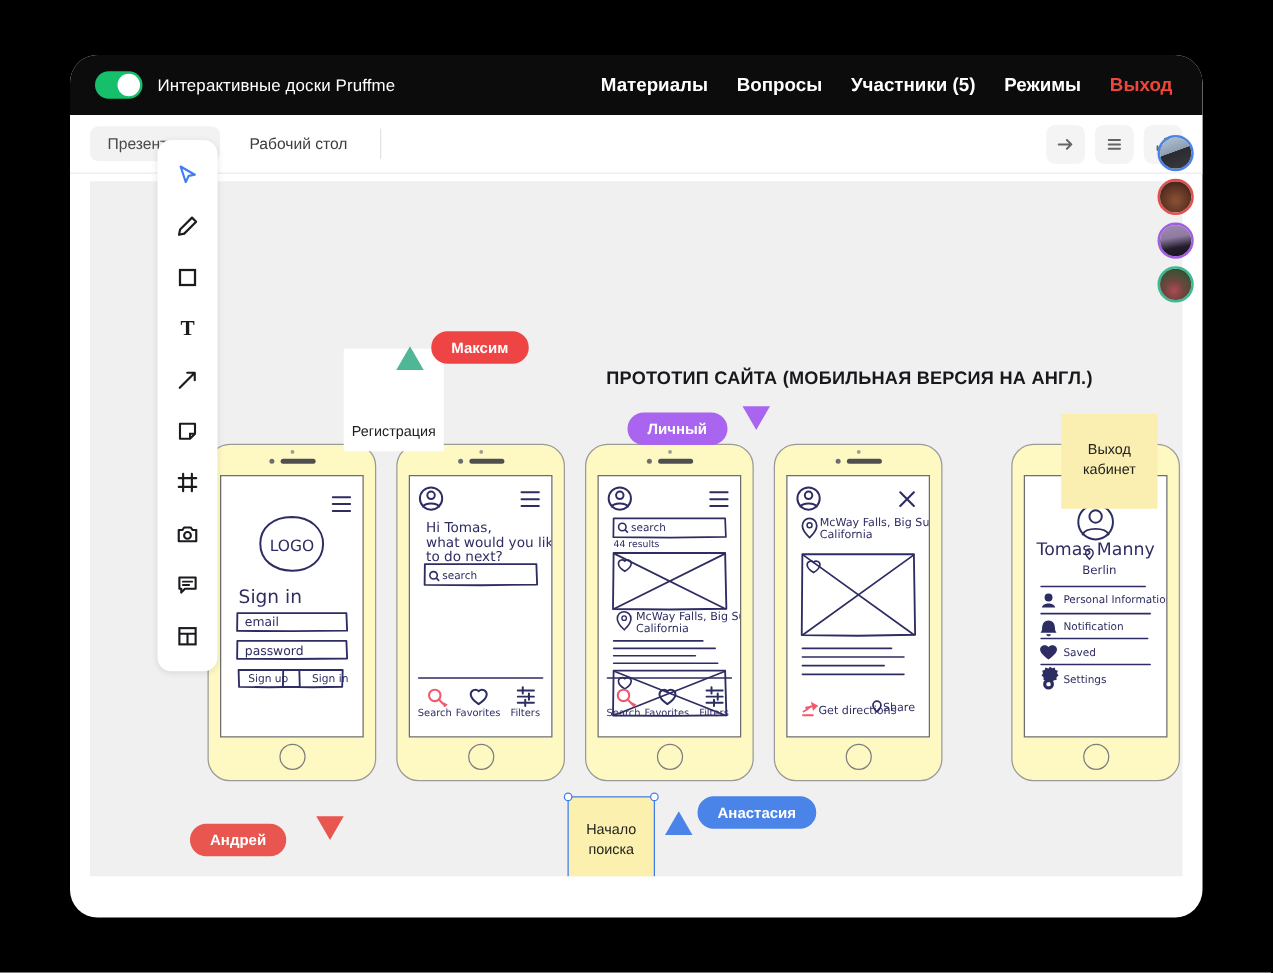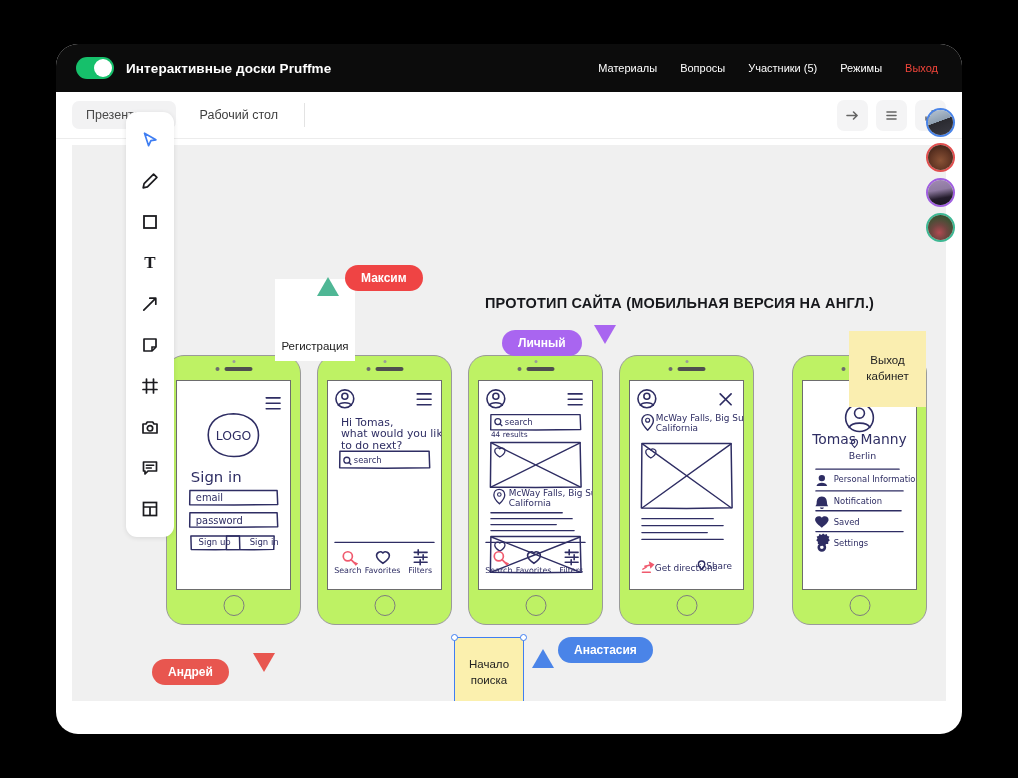--- a/index.html
+++ b/index.html
@@ -28,29 +28,29 @@
   #brand { display:flex; align-items:center; margin-left:20px; }
   #toggle {
     width:38px; height:22px; border-radius:11px;
     background:#16c06b; position:relative;
   }
   #toggle::after {
     content:""; position:absolute; right:2px; top:2px;
     width:18px; height:18px; border-radius:50%; background:#fff;
   }
   #brand-label {
-    color:#fff; font-size:13.5px; font-weight:bold; margin-left:12px;
+    color:#fff; font-size:13.5px; font-weight:normal; margin-left:12px;
     letter-spacing:.1px;
   }
   #topnav {
     margin-left:auto; margin-right:24px;
     display:flex; align-items:center; gap:23px;
   }
   #topnav .nav-item {
-    color:#fff; font-size:11px; font-weight:normal; cursor:pointer;
+    color:#fff; font-size:15px; font-weight:bold; cursor:pointer;
     white-space:nowrap;
   }
   #topnav .nav-item.exit { color:#f0453a; }
 
   
   #tabbar {
     position:absolute; left:0; top:48px;
     width:906px; height:47px;
     background:#fff;
     display:flex; align-items:center;
@@ -145,21 +145,21 @@
     border-radius:14px; color:#fff; font-size:12px; font-weight:bold;
     padding:6px 16px; white-space:nowrap; display:inline-block;
   }
   .cursor-tri { position:absolute; width:0; height:0; }
 
   
   .phone {
     position:absolute; top:210px;
     width:135px; height:270px;
     border:1.6px solid #9a9a9a; border-radius:18px;
-    background:#bef264;
+    background:#fef9c3;
   }
   .phone .speaker { position:absolute; left:50%; top:11px; transform:translateX(-50%);
     display:flex; align-items:center; gap:5px; }
   .phone .spk-dot { width:4px; height:4px; border-radius:50%; background:#6d6d6d; }
   .phone .spk-bar { width:28px; height:4px; border-radius:2px; background:#4f4f4f; }
   .phone .cam { position:absolute; left:50%; top:4px; transform:translateX(-50%);
     width:3px; height:3px; border-radius:50%; background:#9a9a9a; }
   .phone .screen {
     position:absolute; left:9px; top:24px; right:9px; bottom:34px;
     background:#fff; border:1.4px solid #6d6d6d;
@@ -353,21 +353,21 @@
           </g>
           <text class="hand" x="26" y="40" font-size="9">McWay Falls, Big Sur,</text>
           <text class="hand" x="26" y="50" font-size="9">California</text>
           <text class="hand" x="25" y="192" font-size="9" fill="#f05a6e">Get directions</text>
           <text class="hand" x="77" y="190" font-size="9">Share</text>
         </svg>
       </div>
       <div class="home"></div>
     </div>
 
-    <div class="phone" style="left:720px">
+    <div class="phone" style="left:737px">
       <div class="cam"></div>
       <div class="speaker">
           <div class="spk-dot"></div>
           <div class="spk-bar"></div>
         </div>
       <div class="screen">
         <svg width="100%" height="100%" viewBox="0 0 114 210" preserveAspectRatio="none">
           <g stroke="#2e2d63" fill="none" stroke-width="1.6" stroke-linecap="round">
             <path d="M91 13l11 11M102 13L91 24" stroke-width="1.7"></path>
             <circle cx="57" cy="37" r="14"></circle>

